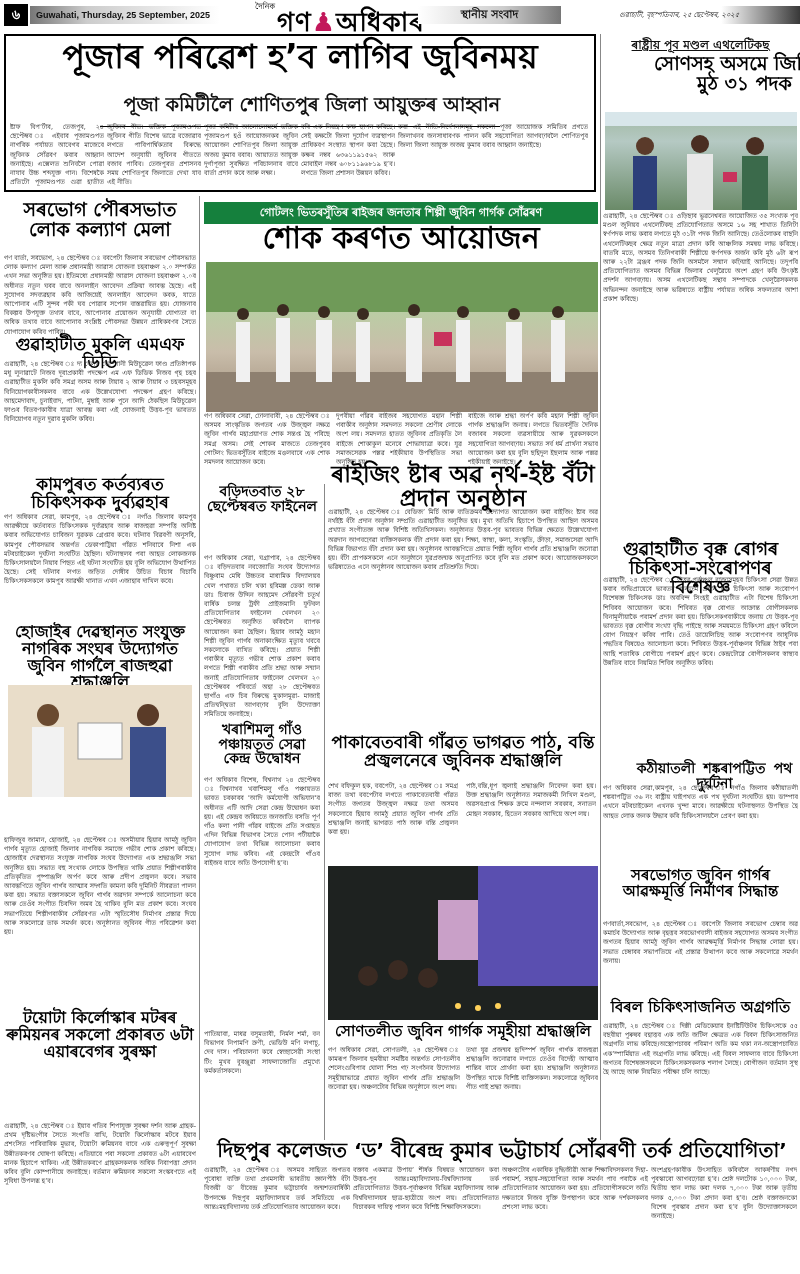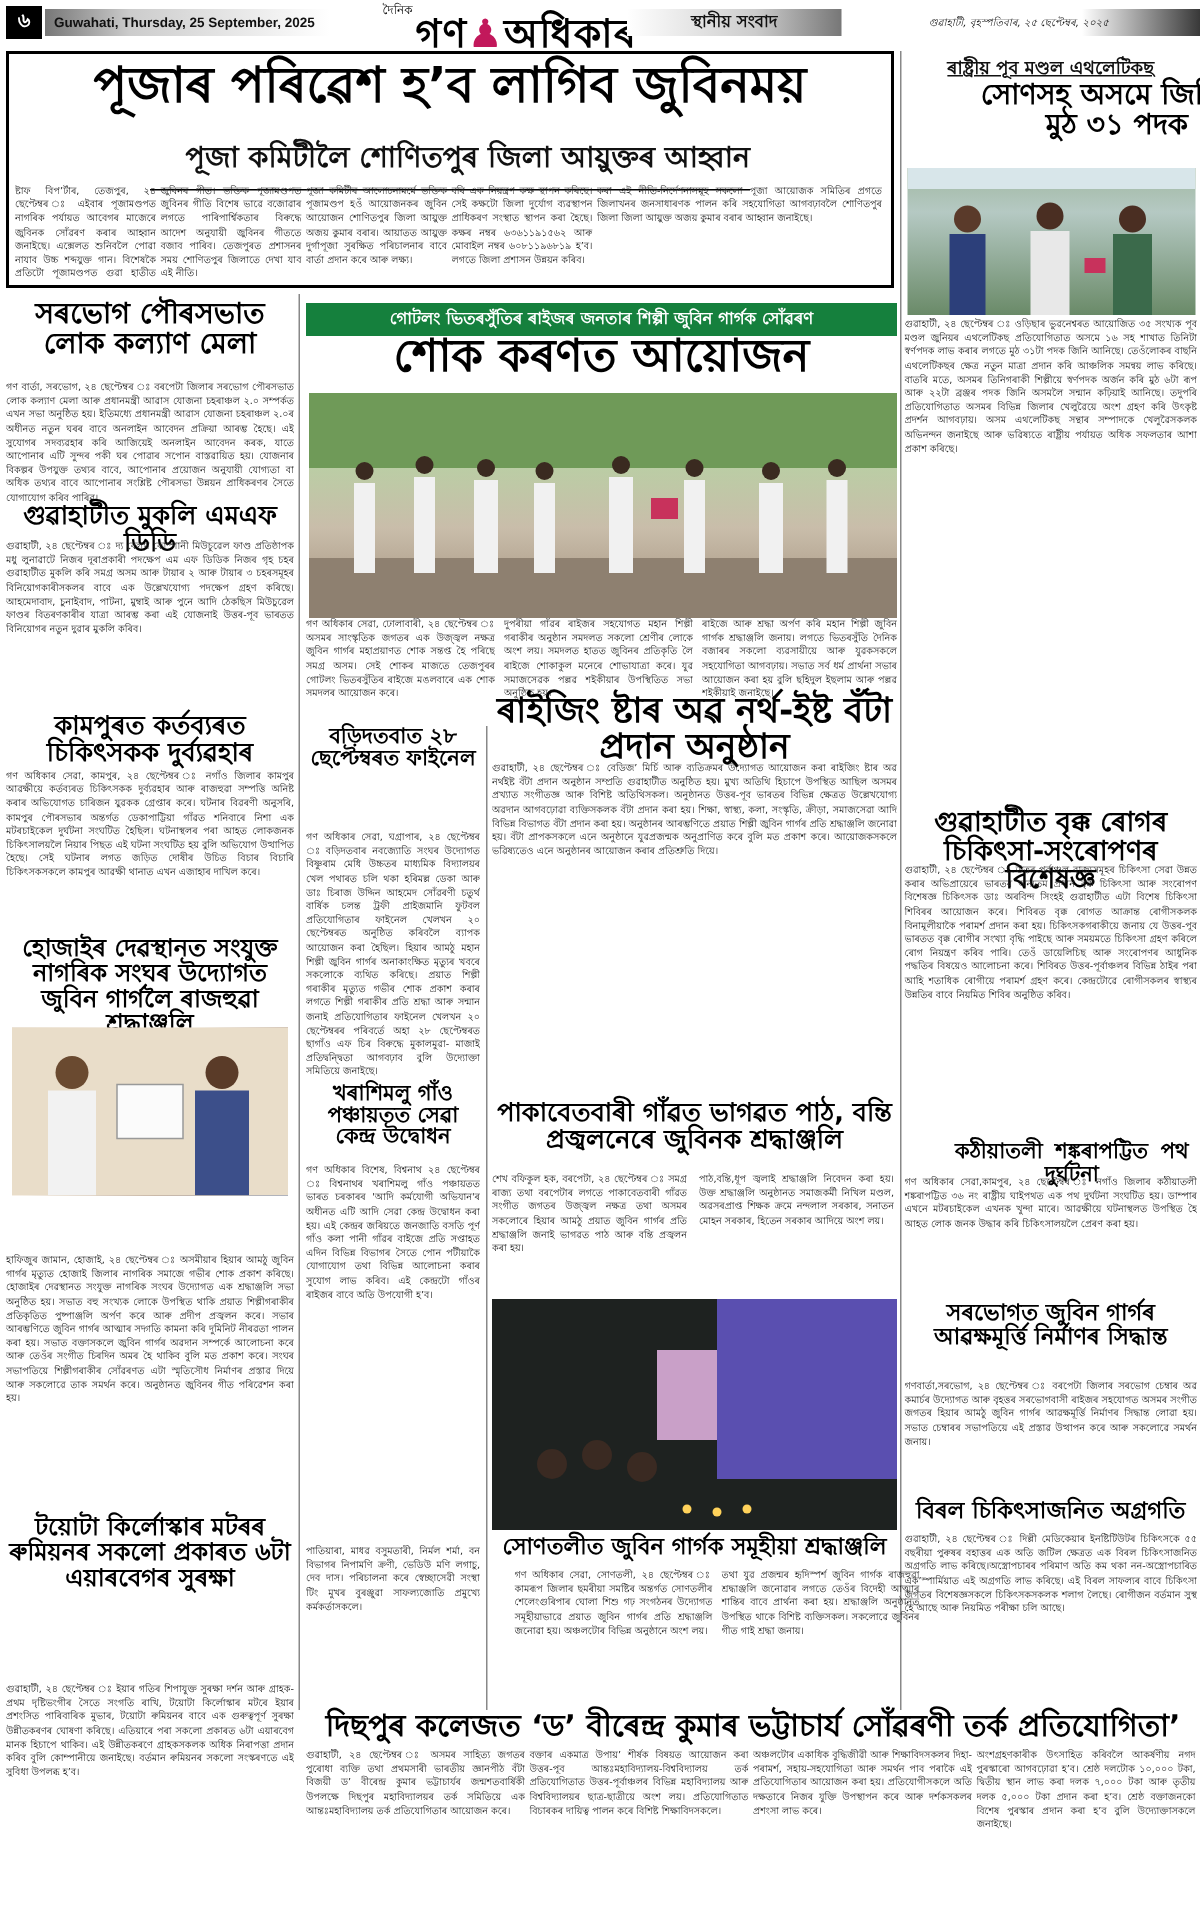--- a/index.html
+++ b/index.html
@@ -52,21 +52,21 @@
   #bor-head { left: 204px; top: 484px; width: 116px; font-size: 14px; }
   #bor-text { left: 204px; top: 554px; width: 116px; height: 186px; }
   #khara-head { left: 204px; top: 722px; width: 116px; font-size: 14px; }
   #khara-text { left: 204px; top: 776px; width: 116px; height: 250px; }
   #rising-head { left: 328px; top: 462px; width: 270px; font-size: 23px; }
   #rising-text { left: 328px; top: 508px; width: 270px; height: 225px; }
   #patha-head { left: 328px; top: 734px; width: 270px; font-size: 17px; }
   .patha-col { top: 782px; width: 130px; height: 82px; }
   #patha-photo { left: 328px; top: 866px; width: 270px; height: 154px; background: linear-gradient(120deg, #1a1a2a 0%, #2e3c26 35%, #8a6fb8 60%, #5a5ec0 100%); }
   #sonot-head { left: 328px; top: 1024px; width: 270px; font-size: 15px; }
-  .sonot-col { top: 1046px; width: 132px; height: 92px; margin-left: 15px; }
+  .sonot-col { top: 1046px; width: 132px; height: 92px; }
 
   
   #brikka-head { left: 603px; top: 540px; width: 195px; font-size: 18px; }
   #brikka-text { left: 603px; top: 576px; width: 195px; height: 186px; }
   #kathi-head { left: 617px; top: 762px; width: 195px; font-size: 14px; font-family: Liberation Mono, monospace; }
   #kathi-text { left: 603px; top: 784px; width: 195px; height: 78px; }
   #jubin-stat-head { left: 603px; top: 868px; width: 195px; font-size: 15px; }
   #jubin-stat-text { left: 603px; top: 920px; width: 195px; height: 82px; }
   #bil-head { left: 603px; top: 1000px; width: 195px; font-size: 15px; }
   #bil-text { left: 603px; top: 1022px; width: 195px; height: 120px; }

